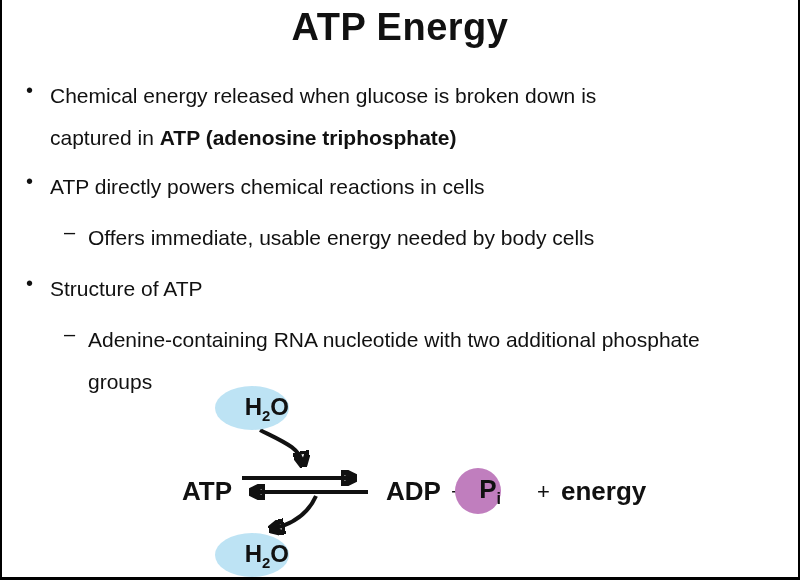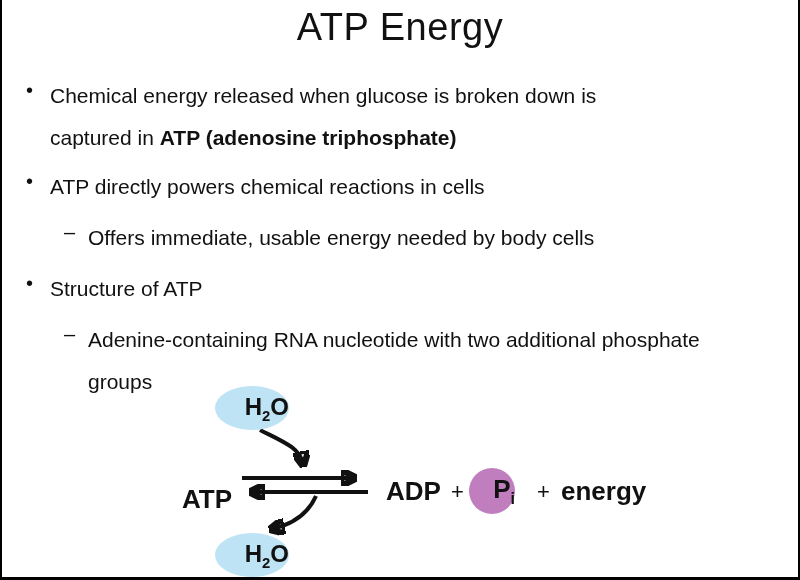--- a/index.html
+++ b/index.html
@@ -13,21 +13,21 @@
     border-bottom: 3px solid #000;
     font-family: "Liberation Sans", sans-serif;
     color: #111;
     overflow: hidden;
   }
   .title {
     margin: 0;
     padding-top: 6px;
     text-align: center;
     font-size: 38px;
-    font-weight: 400;
+    font-weight: 700;
     letter-spacing: 0.5px;
     color: #111;
   }
   .bullets {
     margin-top: 26px;
     margin-left: 24px;
     margin-right: 30px;
   }
   .row { display: flex; align-items: flex-start; }
   .row .marker {
@@ -54,31 +54,31 @@
     font-weight: 700;
     color: #111;
   }
   .water {
     width: 74px; height: 44px;
     font-size: 24px;
   }
   .water-top { left: 213px; top: 386px; }
   .water-bottom { left: 213px; top: 533px; }
   .pi-circle {
-    left: 467px; top: 468px;
+    left: 453px; top: 468px;
     width: 46px; height: 46px;
     font-size: 26px;
   }
   .chem-label {
     position: absolute;
     font-size: 26px;
     font-weight: 700;
     color: #111;
   }
-  .atp-label { left: 180px; top: 476px; margin-top: 8px; }
+  .atp-label { left: 180px; top: 476px; }
   .adp-label { left: 384px; top: 476px; }
   .energy-label { left: 559px; top: 476px; }
   .plus-sign {
     position: absolute;
     font-size: 22px;
     font-weight: 400;
     color: #111;
   }
   .plus-1 { left: 449px; top: 479px; }
   .plus-2 { left: 535px; top: 479px; }

